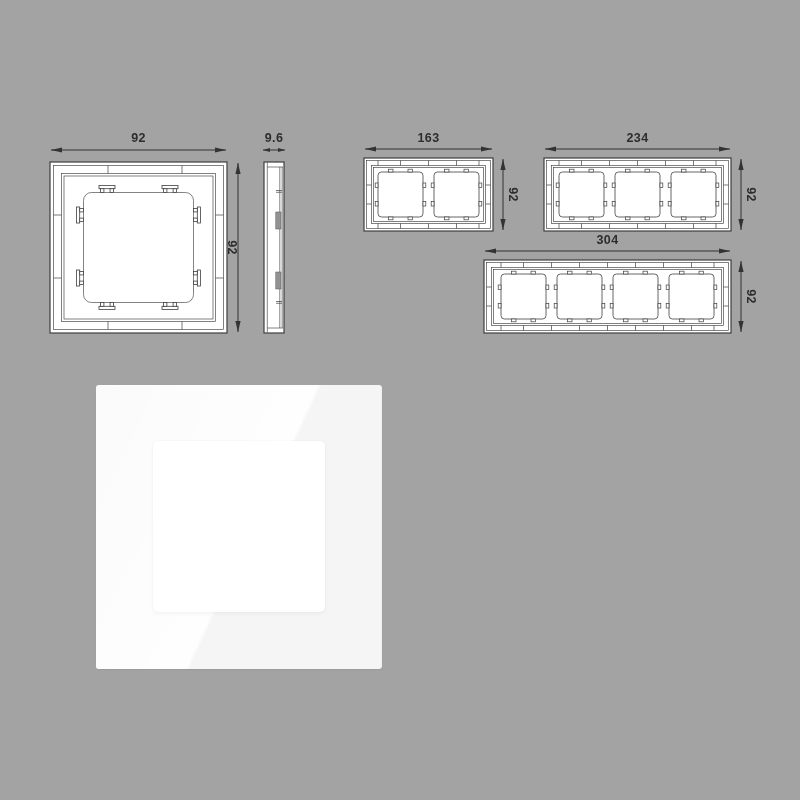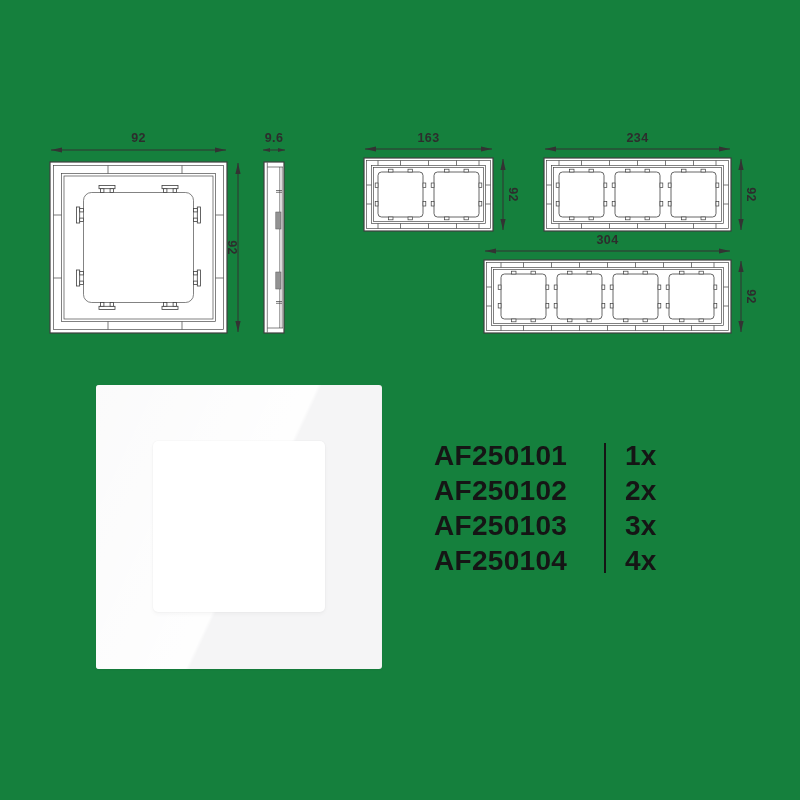--- a/index.html
+++ b/index.html
@@ -1,18 +1,18 @@
 <!DOCTYPE html>
 <html><head>
 <meta charset="utf-8">
 <style>
   html,body{margin:0;padding:0;background:#ffffff;}
   body{width:800px;height:800px;position:relative;overflow:hidden;
        font-family:"Liberation Sans",sans-serif;}
-  .sheet{position:absolute;inset:0;background:#15803d;}
+  .sheet{position:absolute;inset:0;background:#a3a3a3;}
 
   
   .svg-left{position:absolute;left:40px;top:128px;}
   .svg-right{position:absolute;left:340px;top:128px;}
   svg text{font-family:"Liberation Sans",sans-serif;font-size:12.5px;
            font-weight:bold;fill:#2d2d2d;letter-spacing:.4px;}
   .main{fill:#ffffff;stroke:#3f3f3f;stroke-width:1.2;}
   .thin{fill:none;stroke:#3f3f3f;stroke-width:.65;}
   .thin2{fill:#ffffff;stroke:#3f3f3f;stroke-width:.65;}
   .tick{stroke:#3f3f3f;stroke-width:.7;}
@@ -226,33 +226,14 @@
       <line class="tick" x1="383.5" y1="178" x2="388.5" y2="178"></line>
       <line class="dimline" x1="401" y1="133" x2="401" y2="204" marker-start="url(#arr2)" marker-end="url(#arr2)"></line>
       <text transform="translate(406.5,168.5) rotate(90)" text-anchor="middle">92</text>
     </g>
   </svg>
 
   <div class="photo">
     <div class="photo-window"></div>
   </div>
 
-  <div class="plist">
-    <div class="pl-divider"></div>
-    <div class="pl-row">
-      <span class="pl-sku">AF250101</span>
-      <span class="pl-qty">1x</span>
-    </div>
-    <div class="pl-row">
-      <span class="pl-sku">AF250102</span>
-      <span class="pl-qty">2x</span>
-    </div>
-    <div class="pl-row">
-      <span class="pl-sku">AF250103</span>
-      <span class="pl-qty">3x</span>
-    </div>
-    <div class="pl-row">
-      <span class="pl-sku">AF250104</span>
-      <span class="pl-qty">4x</span>
-    </div>
-  </div>
 
 </div>
 
 </body></html>

